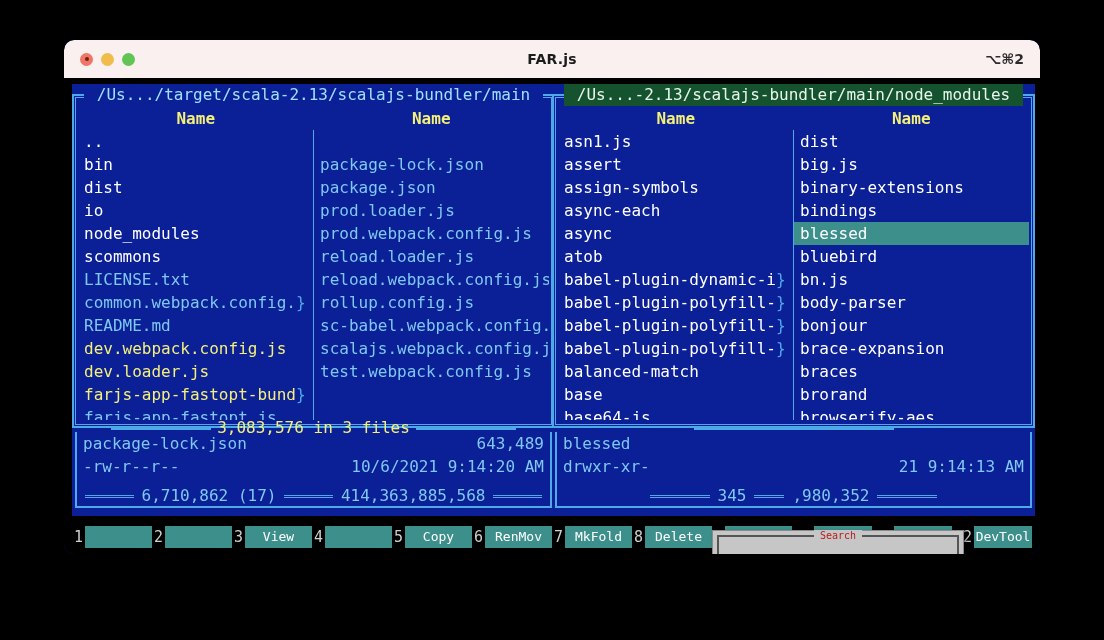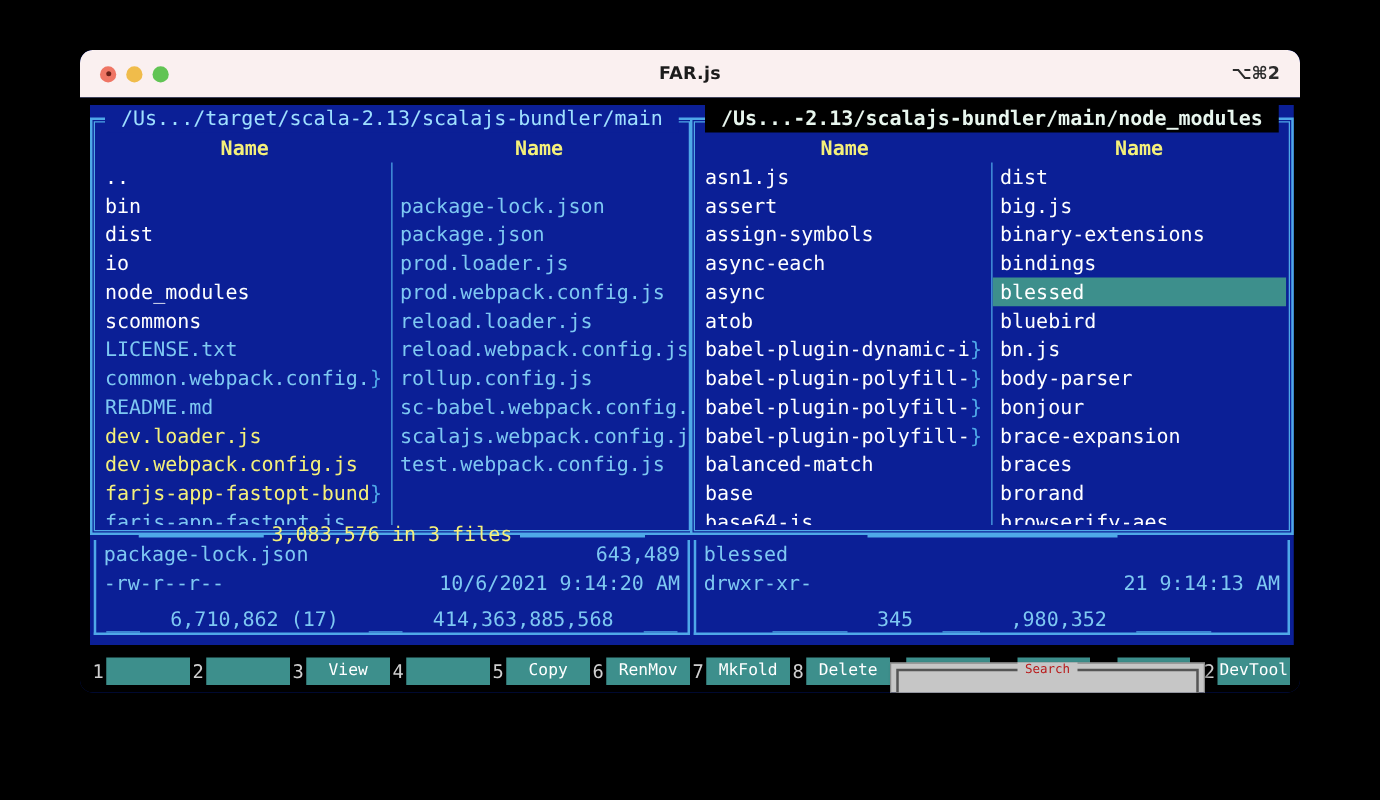--- a/index.html
+++ b/index.html
@@ -83,23 +83,22 @@
   .path {
     position: absolute; top: 0px; left: 12px; right: 12px;
     height: 22px; line-height: 22px;
     text-align: center;
     color: #9fe0ff;
     white-space: nowrap;
     z-index: 5;
     background: #0b1f96;
   }
   .panel.right .path {
-    background: #000000;
+    background: #14532d;
     color: #e8f6ee;
-    font-weight: bold;
   }
 
   .colhead {
     position: absolute; top: 24px; left: 6px; right: 6px;
     height: 22px; line-height: 22px;
     display: flex;
     z-index: 4;
   }
   .colhead > div {
     flex: 1; text-align: center; color: #f5f07a; font-weight: 700;
@@ -149,22 +148,22 @@
     padding: 0 6px;
   }
   .inforow {
     display: flex; justify-content: space-between;
     height: 23px; line-height: 23px;
     color: #7ec8f2; white-space: nowrap; overflow: hidden;
   }
   .totalrow {
     position: absolute; bottom: -2px; left: 0; right: 0;
     height: 24px; line-height: 24px;
-    display: flex; align-items: flex-end; justify-content: center;
-    color: #7ec8f2; gap: 16px;
+    display: flex; align-items: center; justify-content: center;
+    color: #7ec8f2; gap: 0;
   }
   .totalrow .rule {
     display: inline-block; height: 0;
     border-top: 3px double #4fa8e8;
     flex: 1; margin: 0 8px;
   }
   .totalrow .rule.small { max-width: 60px; }
 
   .fnbar {
     position: absolute; left: 8px; right: 8px; bottom: 6px;
@@ -240,22 +239,22 @@
         <div class="col first" id="lcol1">
             <div class="row dir"><span>..</span></div>
             <div class="row dir"><span>bin</span></div>
             <div class="row dir"><span>dist</span></div>
             <div class="row dir"><span>io</span></div>
             <div class="row dir"><span>node_modules</span></div>
             <div class="row dir"><span>scommons</span></div>
             <div class="row"><span>LICENSE.txt</span></div>
             <div class="row"><span>common.webpack.config.</span><span class="trunc">}</span></div>
             <div class="row"><span>README.md</span></div>
+            <div class="row hl"><span>dev.webpack.config.js</span></div>
             <div class="row hl"><span>dev.loader.js</span></div>
-            <div class="row hl"><span>dev.webpack.config.js</span></div>
             <div class="row hl"><span>farjs-app-fastopt-bund</span><span class="trunc">}</span></div>
             <div class="row"><span>farjs-app-fastopt.js</span></div>
           </div>
         <div class="col" id="lcol2">
             <div class="row"><span></span></div>
             <div class="row"><span>package-lock.json</span></div>
             <div class="row"><span>package.json</span></div>
             <div class="row"><span>prod.loader.js</span></div>
             <div class="row"><span>prod.webpack.config.js</span></div>
             <div class="row"><span>reload.loader.js</span></div>

